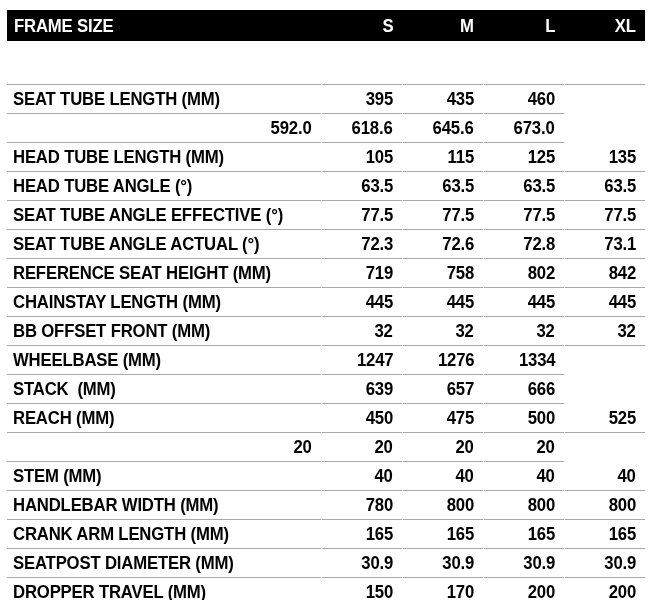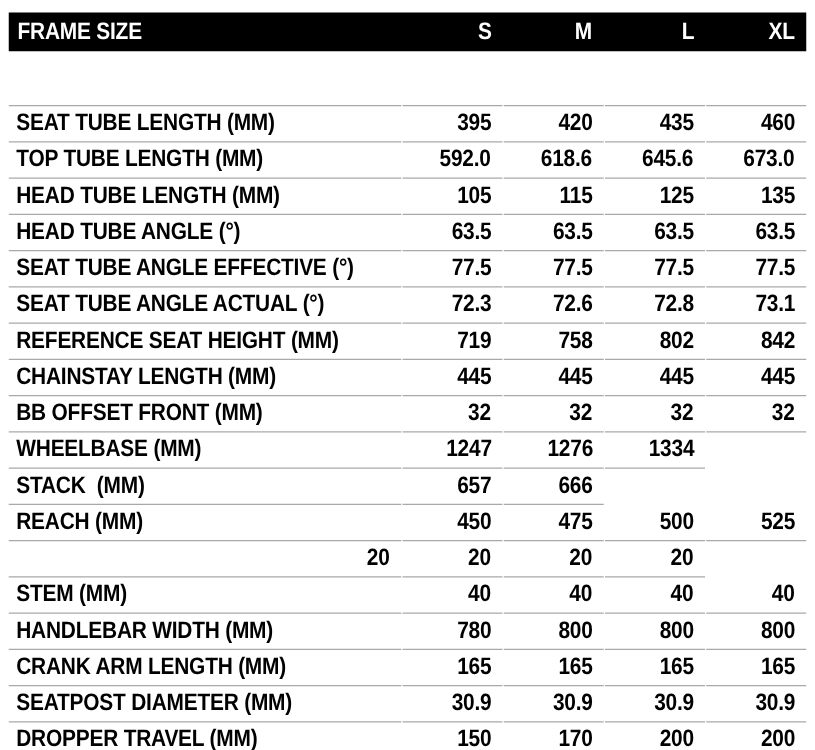--- a/index.html
+++ b/index.html
@@ -108,34 +108,28 @@
     </div>
 
     <div class="grid-row data-row">
       <div class="cell-label">
         <span class="txt row-label">SEAT TUBE LENGTH (MM)</span>
       </div>
       <div class="num">
         <span class="txt row-value">395</span>
       </div>
       <div class="num">
-        <span class="txt row-value">420</span>
-      </div>
-      <div class="num">
         <span class="txt row-value">435</span>
       </div>
       <div class="num">
         <span class="txt row-value">460</span>
       </div>
     </div>
 
     <div class="grid-row data-row">
-      <div class="cell-label">
-        <span class="txt row-label">TOP TUBE LENGTH (MM)</span>
-      </div>
       <div class="num">
         <span class="txt row-value">592.0</span>
       </div>
       <div class="num">
         <span class="txt row-value">618.6</span>
       </div>
       <div class="num">
         <span class="txt row-value">645.6</span>
       </div>
       <div class="num">
@@ -282,20 +276,23 @@
       <div class="num">
         <span class="txt row-value">1334</span>
       </div>
     </div>
 
     <div class="grid-row data-row">
       <div class="cell-label">
         <span class="txt row-label">STACK  (MM)</span>
       </div>
       <div class="num">
+        <span class="txt row-value">639</span>
+      </div>
+      <div class="num">
         <span class="txt row-value">657</span>
       </div>
       <div class="num">
         <span class="txt row-value">666</span>
       </div>
     </div>
 
     <div class="grid-row data-row">
       <div class="cell-label">
         <span class="txt row-label">REACH (MM)</span>

